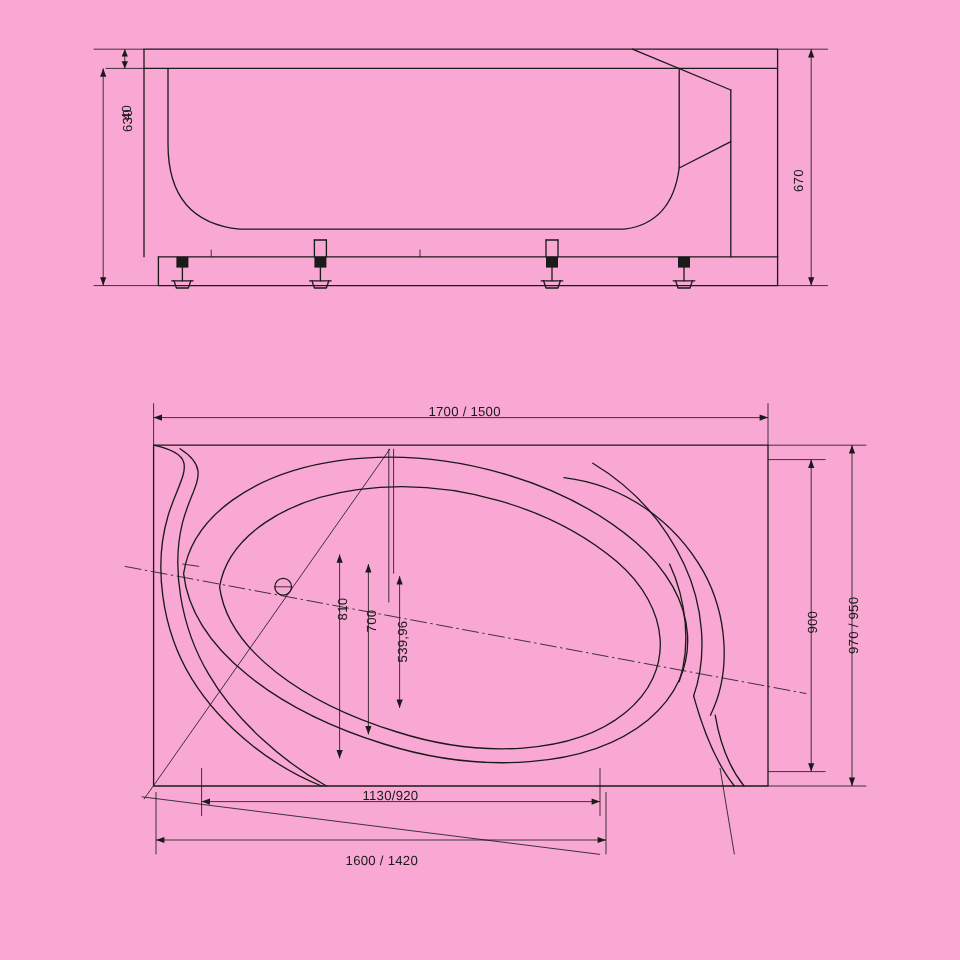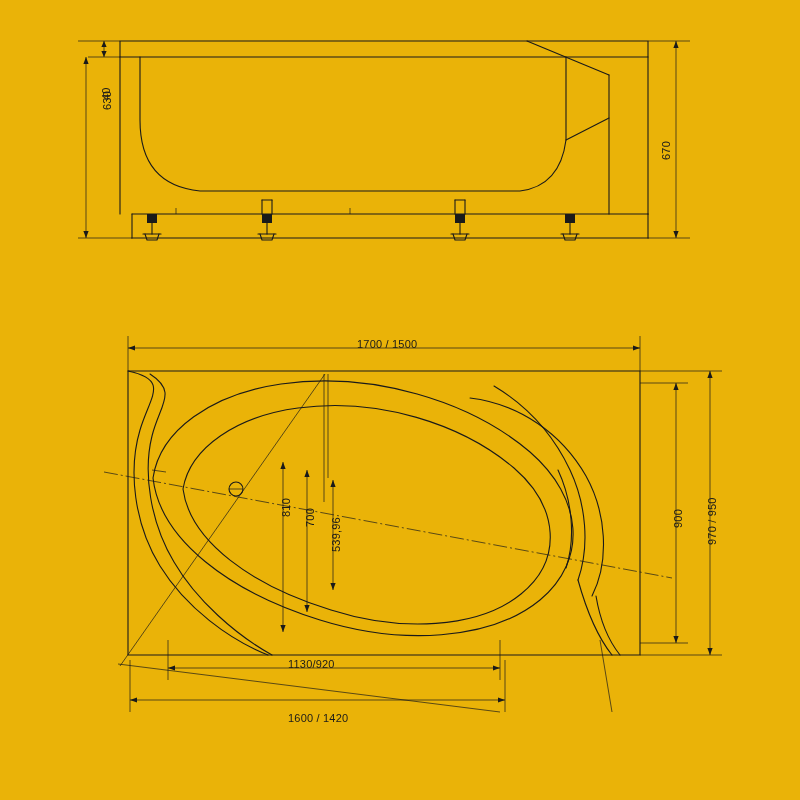--- a/index.html
+++ b/index.html
@@ -7,21 +7,21 @@
     padding: 0;
     background: #ffffff;
   }
   body {
     font-family: "Liberation Sans", sans-serif;
   }
   #sheet {
     position: relative;
     width: 800px;
     height: 800px;
-    background: #eab308;
+    background: #f9a8d4;
     overflow: hidden;
   }
   svg.drawing {
     position: absolute;
     left: 0;
     top: 0;
     width: 800px;
     height: 800px;
   }
   .ln {
@@ -262,15 +262,15 @@
 
   <div class="lbl" style="left:357px; top:338px;">1700 / 1500</div>
 
   <div class="lbl vert" style="left:706px; top:545px;">970 / 950</div>
   <div class="lbl vert" style="left:672px; top:528px;">900</div>
 
   <div class="lbl vert" style="left:280px; top:517px;">810</div>
   <div class="lbl vert" style="left:304px; top:527px;">700</div>
   <div class="lbl vert" style="left:330px; top:552px;">539,96</div>
 
-  <div class="lbl" style="left:288px; top:658px;">1130/920</div>
+  <div class="lbl" style="left:302px; top:658px;">1130/920</div>
   <div class="lbl" style="left:288px; top:712px;">1600 / 1420</div>
 </div>
 
 </body></html>

